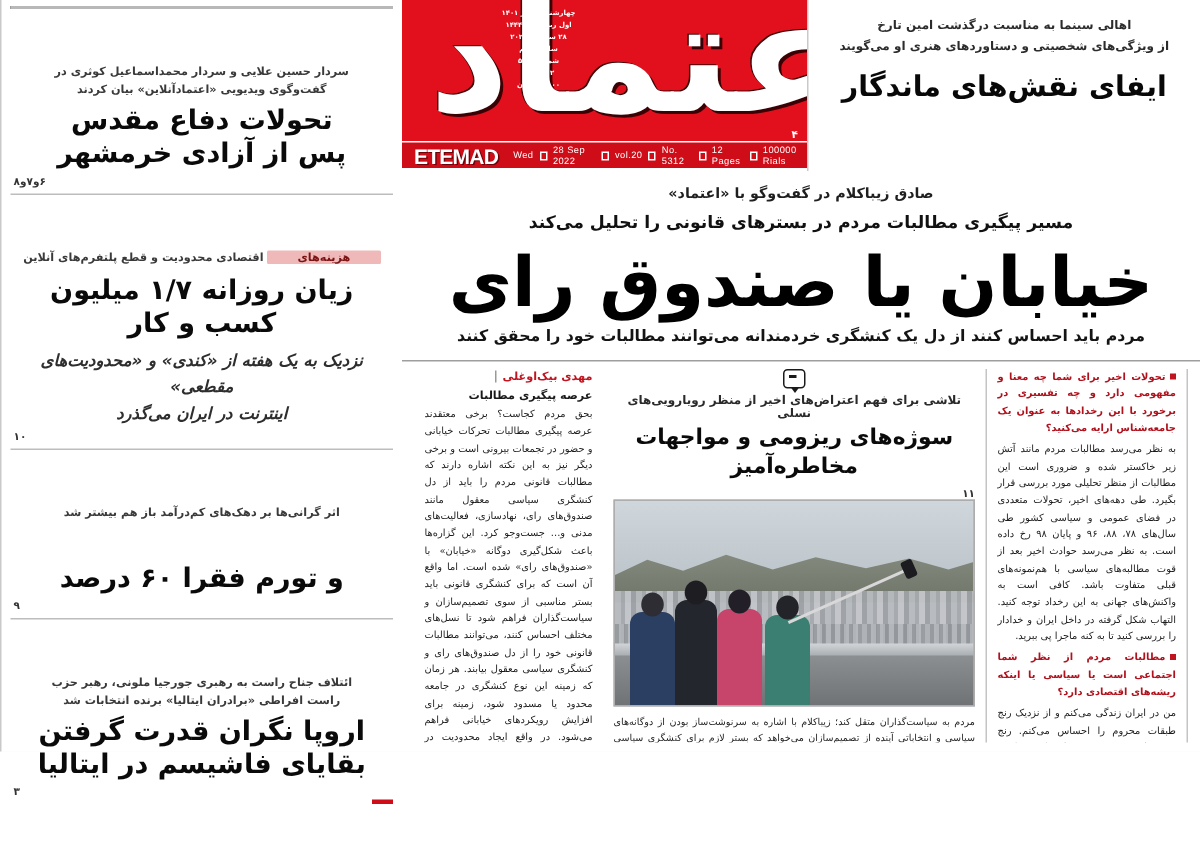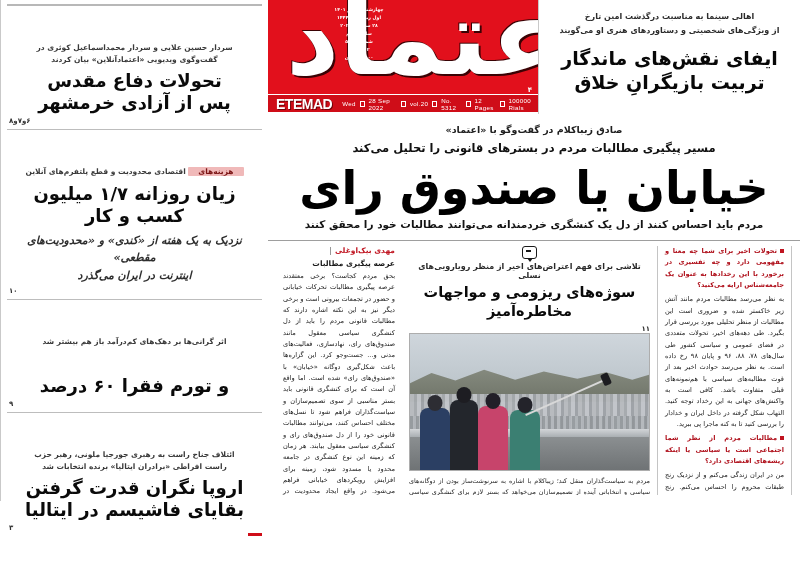--- a/index.html
+++ b/index.html
@@ -99,21 +99,21 @@
   .side-head{
     font-size:18px;line-height:1.22;font-weight:bold;text-align:center;color:#0a0a0a;
     letter-spacing:-.3px;margin:0;
   }
   .side-sub{
     font-size:11px;line-height:1.6;color:#2e2e2e;text-align:center;margin-top:5px;font-weight:600;font-style:italic;
   }
   .pagenum{font-size:7px;color:#333;margin-top:3px;text-align:right;font-weight:700;}
   .pagenum.left{text-align:left;}
   .hl-red{
-    background:#f0b9b9;padding:0 10px;border-radius:1px;color:#7a1414;
+    background:#f0b9b9;padding:0 20px;border-radius:1px;color:#7a1414;
   }
 
   
   .main-col{
     flex:1 1 auto;
     display:flex;
     flex-direction:column;
     background:#ffffff;
     box-sizing:border-box;
   }
@@ -388,21 +388,20 @@
       </div>
 
       <div style="flex:1 1 auto;">
         <div class="promo">
           <div class="promo-kicker">
             <span>اهالی سینما به مناسبت درگذشت امین تارخ</span><br>
             <span>از ویژگی‌های شخصیتی و دستاوردهای هنری او می‌گویند</span>
           </div>
           <div class="promo-head">
             <span>ایفای نقش‌های ماندگار</span><br>
-            <span>تربیت بازیگرانِ خلاق</span>
           </div>
         </div>
       </div>
     </div>
 
     <div class="lead">
       <div class="lead-kicker">صادق زیباکلام در گفت‌وگو با «اعتماد»</div>
       <div class="lead-sub1">مسیر پیگیری مطالبات مردم در بسترهای قانونی را تحلیل می‌کند</div>
       <div class="lead-head">خیابان یا صندوق رای</div>
       <div class="lead-sub2">مردم باید احساس کنند از دل یک کنشگری خردمندانه می‌توانند مطالبات خود را محقق کنند</div>

